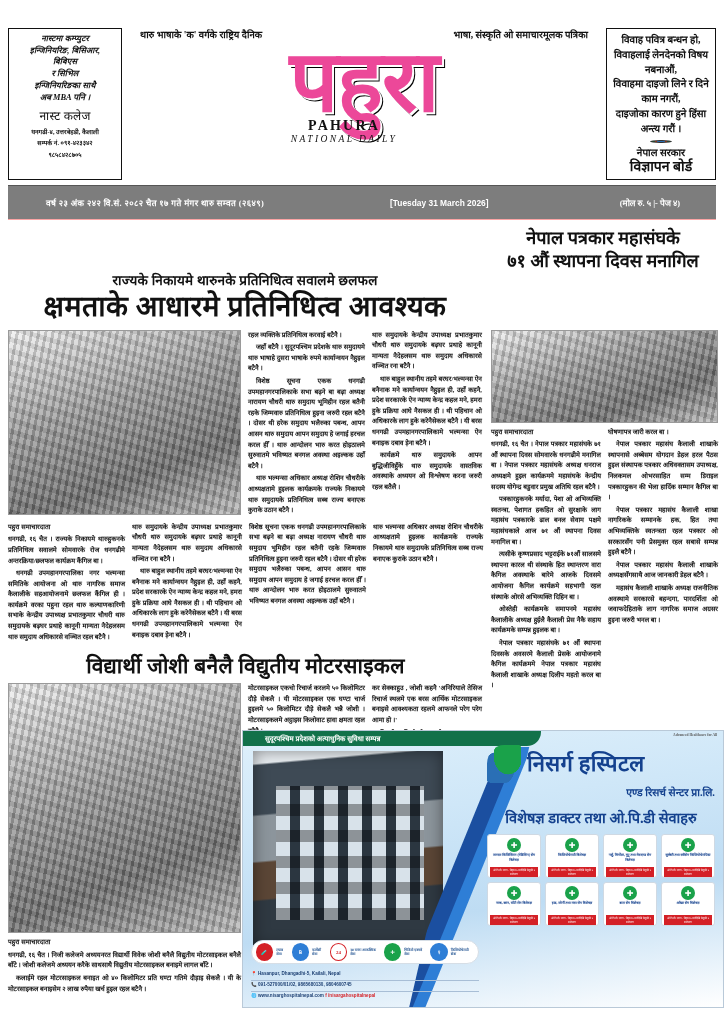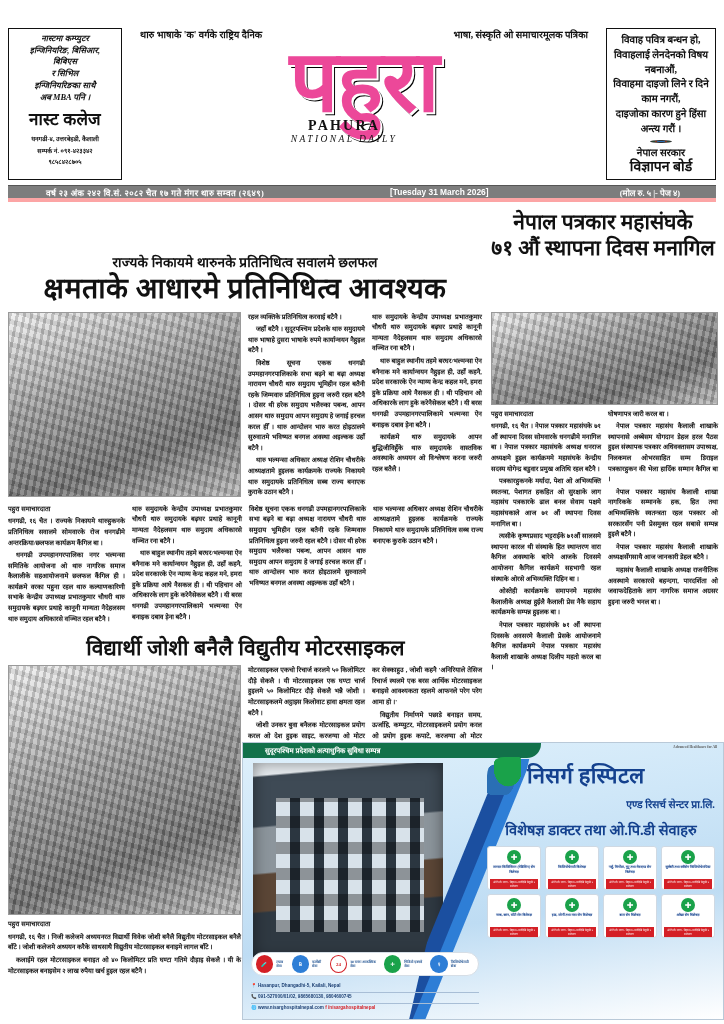--- a/index.html
+++ b/index.html
@@ -16,21 +16,21 @@
 
   
   .masthead { display: flex; align-items: stretch; gap: 6px; height: 174px; padding-top: 22px; }
   .ad-box {
     width: 114px; border: 1.5px solid #111; padding: 4px 3px;
     display: flex; flex-direction: column; align-items: center; justify-content: flex-start;
     text-align: center; line-height: 1.42;
   }
   .ad-box .ln { font-size: 8.2px; font-style: italic; font-weight: 700; letter-spacing: .1px; }
   .ad-box .mba { font-size: 8.4px; font-style: italic; font-weight: 700; margin-top: 1px; }
-  .ad-box .brand { font-size: 17px; font-weight: 700; margin-top: 4px; letter-spacing: .2px; }
+  .ad-box .brand { font-size: 12px; font-weight: 400; margin-top: 4px; letter-spacing: .2px; }
   .ad-box .small { font-size: 6.4px; font-weight: 700; margin-top: 2px; line-height: 1.45; }
 
   .masthead-center { flex: 1; display: flex; flex-direction: column; align-items: center; position: relative; }
   .tagline-row { display: flex; justify-content: space-between; width: 100%; padding: 0 12px; font-size: 9.6px; font-weight: 700; }
   .logo-wrap { margin-top: 2px; width: 100%; display: flex; justify-content: center; }
   .logo-word {
     font-size: 86px; font-weight: 700; line-height: .92; letter-spacing: -1px;
     color: #ec4899; -webkit-text-stroke: 0px #000;
     text-shadow: 2px 2px 0 #fff, 3px 3px 0 #000, -1px -1px 0 #fff;
     font-family: "Liberation Serif", serif;
@@ -45,35 +45,35 @@
   }
   .gov-box .gl { font-size: 10px; font-weight: 700; line-height: 1.48; }
   .gov-emblem { width: 22px; height: 22px; margin: 3px 0 1px; border-radius: 50%;
     background: radial-gradient(circle at 50% 42%, #2a6fb5 0 36%, #b03010 37% 62%, #1d5c33 63% 100%);
     border: 1px solid #333; }
   .gov-box .g1 { font-size: 10px; font-weight: 700; margin-top: 1px; }
   .gov-box .g2 { font-size: 14px; font-weight: 700; line-height: 1.15; }
 
   
   .infobar {
-    margin-top: 5px; height: 17px; background: #7d7d7d; color: #fff;
+    margin-top: 5px; height: 35px; background: #7d7d7d; color: #fff;
     display: flex; align-items: center; font-size: 8.4px; font-weight: 700;
-    border-top: 1px solid #555; border-bottom: 4px solid #fca5a5;
+    border-top: 1px solid #555; border-bottom: 1px solid #fca5a5;
   }
   .infobar .seg-l { flex: 0 0 382px; padding-left: 38px; letter-spacing: .4px; }
   .infobar .seg-c { flex: 0 0 170px; font-family: "Liberation Sans", sans-serif; }
   .infobar .seg-r { flex: 1; text-align: center; padding-left: 24px; }
 
   
   .hl-row { display: flex; gap: 8px; margin-top: 7px; }
   .hl-left { flex: 0 0 474px; text-align: center; margin-top: 44px; }
   .kicker { font-size: 13.5px; font-weight: 700; letter-spacing: .2px; }
   .headline { font-size: 28.5px; font-weight: 700; letter-spacing: .4px; line-height: 1.18; margin-top: 1px; }
   .hl-right { flex: 1; text-align: center; }
-  .hl-right .h2 { font-size: 21px; font-weight: 700; line-height: 1.26; }
+  .hl-right .h2 { font-size: 18px; font-weight: 700; line-height: 1.26; }
 
   
   .content { display: flex; gap: 8px; margin-top: 6px; }
   .col-main { flex: 0 0 474px; }
   .col-side { flex: 1; }
 
   .story-top { display: flex; gap: 7px; }
   .photo {
     background: #cfcfcf; position: relative; overflow: hidden;
     border: 1px solid #9a9a9a;
@@ -300,21 +300,21 @@
           <p class="noind">घोषणापत्र जारी करल बा ।</p>
           <p>नेपाल पत्रकार महासंघ कैलाली शाखाके स्थापनासे अब्बेसम योगदान डेहल हरल पैठस हुइल संस्थापक पत्रकार अधिवक्तासम उपाध्यक्ष, निलकमल ओभरसाहित सम्म डिराइल पत्रकारहुकन की भेला हार्दिक सम्मान कैगिल बा ।</p>
           <p>नेपाल पत्रकार महासंघ कैलाली शाखा नागरिकके सम्मानके हक, हित तथा अभिव्यक्तिके स्वतन्त्रता रहल पत्रकार ओ सरकारसँग पनी प्रेसमुक्त रहल सबासे सम्पन्न हुइलै बटैनै ।</p>
           <p>नेपाल पत्रकार महासंघ कैलाली शाखाके अध्यक्षसँगसाथै आज जानकारी डेहल बटैनै ।</p>
           <p>महासंघ कैलाली शाखाके अध्यक्ष राजनीतिक अवस्थामे सरकारसे बहन्दगा, पारदर्शिता ओ जवाफदेहिताके लाग नागरिक समाज अग्रसर हुइना जरुरी भनल बा ।</p>
         </div>
       </div>
     </div>
   </div>
 
-  <div class="hosp-ad" style="margin-left:234px; width:482px; position:absolute; left:8px; bottom:4px;">
+  <div class="hosp-ad" style="margin-left:234px; width:482px; position:absolute; left:8px; bottom:16px;">
 
     <div class="hosp-topbar">सुदूरपश्चिम प्रदेशको अत्याधुनिक  सुविधा सम्पन्न</div>
     <div class="hosp-badge">Advanced Healthcare for All</div>
 
     <div class="hosp-bldg"></div>
     <div class="hosp-swoosh"></div>
 
     <div class="hosp-right">
       <div class="hosp-logo-row">
         <span class="leaf"></span>

